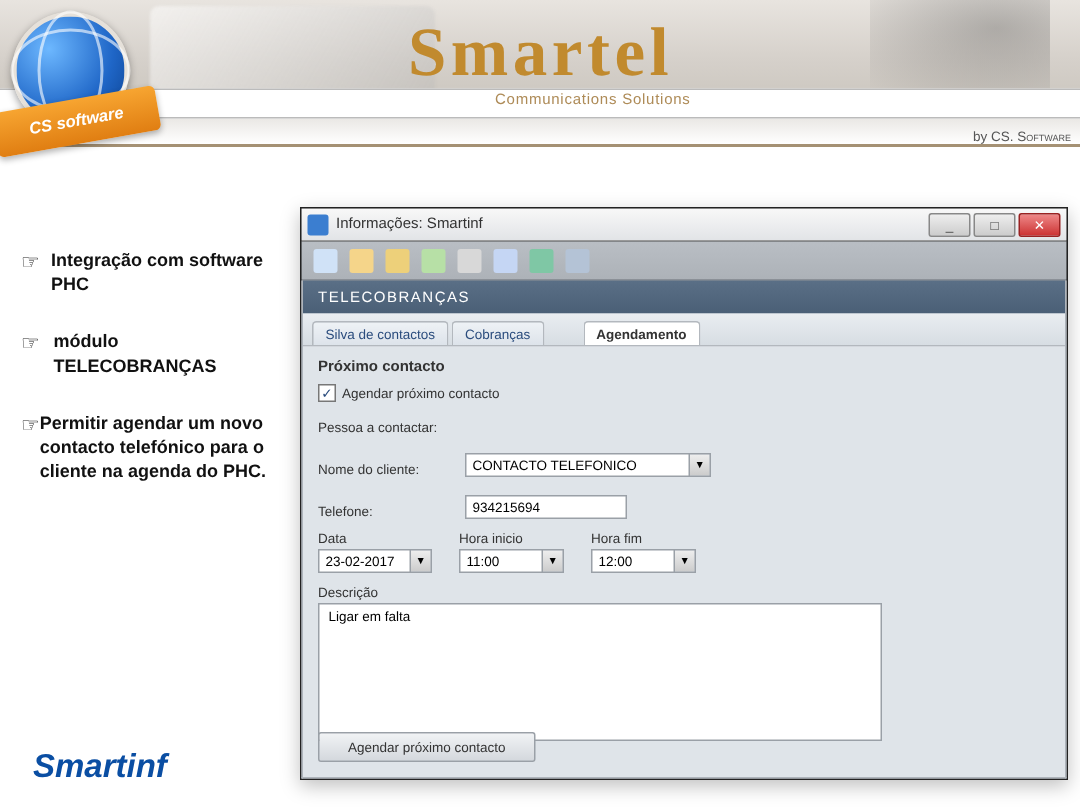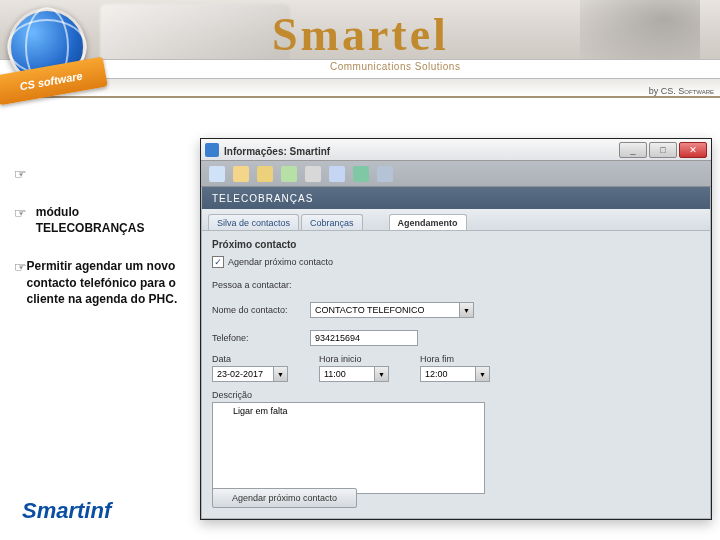--- a/index.html
+++ b/index.html
@@ -69,21 +69,21 @@
     position: absolute; top: 138px; left: 200px; width: 512px; height: 382px;
     background: #000; border: 1px solid #222;
     display:flex; flex-direction:column;
     box-shadow: 0 4px 12px rgba(0,0,0,0.25);
   }
   .titlebar {
     height: 22px; background: linear-gradient(#f8f8f8,#e2e4e7);
     display:flex; align-items:center; justify-content:space-between;
     padding: 0 4px; border-bottom:1px solid #999;
   }
-  .titlebar-left { display:flex; align-items:flex-end; gap:5px;font-weight:bold; }
+  .titlebar-left { display:flex; align-items:center; gap:5px; }
   .titlebar-icon { width:14px; height:14px; background:#3b7ed0; border-radius:2px; }
   .titlebar-title { font-size:10px; color:#333; }
   .win-controls { display:flex; gap:2px; }
   .wbtn { width:28px; height:16px; background:linear-gradient(#eee,#ccc); border:1px solid #888; border-radius:2px; display:flex; align-items:center; justify-content:center; font-size:9px; color:#444;}
   .wbtn.close { background:linear-gradient(#e88,#c33); color:#fff; border-color:#922;}
 
   .toolbar {
     height: 26px; background: linear-gradient(#b9bec4,#adb2b8);
     border-bottom:1px solid #8b9097;
     display:flex; align-items:center; gap:8px; padding:0 8px;
@@ -108,34 +108,34 @@
     border-radius:3px 3px 0 0;
   }
   .tab.active { background:#fff; color:#333; font-weight:700;margin-left:24px; }
 
   .form-area { flex:1; padding:8px 10px; background:#dfe4e9; position:relative;}
   .form-title { font-size:10px; font-weight:700; color:#333; margin-bottom:6px;}
   .chk-row { display:flex; align-items:center; gap:4px; margin-bottom:8px; }
   .chk { width:12px; height:12px; border:1px solid #777; background:#fff; display:flex; align-items:center; justify-content:center; font-size:9px; color:#2a4c7d;}
   .chk-label { font-size:9px; color:#333; }
 
-  .field-row { display:flex; align-items:center; margin-bottom:5px;margin-top:12px; }
+  .field-row { display:flex; align-items:flex-end; margin-bottom:5px;margin-top:12px; }
   .field-label { width:98px; font-size:9px; color:#333; }
   .text-input { height:16px; font-size:9px; padding:0 4px; border:1px solid #9aa0a7; background:#fff; }
   .date-input { width:62px; }
   .time-input { width:56px; }
 
-  .split-row { display:flex; gap:31px; margin-bottom:5px;}
+  .split-row { display:flex; gap:18px; margin-bottom:5px;}
   .split-row .col { display:flex; flex-direction:column; }
   .mini-label { font-size:9px; color:#333; margin-bottom:2px;}
   .dd-wrap { display:flex; }
   .dd-btn { width:14px; height:16px; border:1px solid #9aa0a7; border-left:none; background:linear-gradient(#eee,#ccc); font-size:7px; display:flex; align-items:center; justify-content:center;}
 
   .desc-label { font-size:9px; color:#333; margin:8px 0 2px; }
-  .desc-box { width:273px; height:92px; background:#fff; border:1px solid #9aa0a7; font-size:9px; padding:3px 20px; resize:none;}
+  .desc-box { width:376px; height:92px; background:#fff; border:1px solid #9aa0a7; font-size:9px; padding:3px 6px; resize:none;}
 
   .submit-btn { position:absolute; left:10px; bottom:10px; height:20px; width:145px;
     background:linear-gradient(#f1f3f5,#d4d8dd); border:1px solid #9aa0a7; border-radius:2px;
     font-size:9px; color:#333;
   }
 
   
   .ic1{background:#d0e2f7;border-radius:2px;}
   .ic2{background:#f5d58a;border-radius:2px;}
   .ic3{background:#edd07a;border-radius:2px;}
@@ -171,20 +171,21 @@
   </div>
   <div class="globe-logo">
     <div class="globe-circle"></div>
     <div class="globe-ribbon">CS software</div>
   </div>
 </div>
 
 <div class="side-points">
   <div class="point">
     <div class="point-marker">☞</div>
+    <div class="point-text">Integração com software PHC</div>
   </div>
   <div class="point">
     <div class="point-marker">☞</div>
     <div class="point-text">módulo TELECOBRANÇAS</div>
   </div>
   <div class="point">
     <div class="point-marker">☞</div>
     <div class="point-text">Permitir agendar um novo contacto telefónico para o cliente na agenda do PHC.</div>
   </div>
 </div>
@@ -230,21 +231,21 @@
       <div class="chk-row">
         <div class="chk">✓</div>
         <div class="chk-label">Agendar próximo contacto</div>
       </div>
 
       <div class="field-row">
         <div class="field-label">Pessoa a contactar:</div>
       </div>
 
       <div class="field-row">
-        <div class="field-label">Nome do contacto:</div>
+        <div class="field-label">Nome do cliente:</div>
         <div class="dd-wrap">
           <input class="text-input" style="width: 150px;" value="CONTACTO TELEFONICO">
           <div class="dd-btn">▼</div>
         </div>
       </div>
 
       <div class="field-row">
         <div class="field-label">Telefone:</div>
         <input class="text-input" style="width: 108px;" value="934215694">
       </div>

